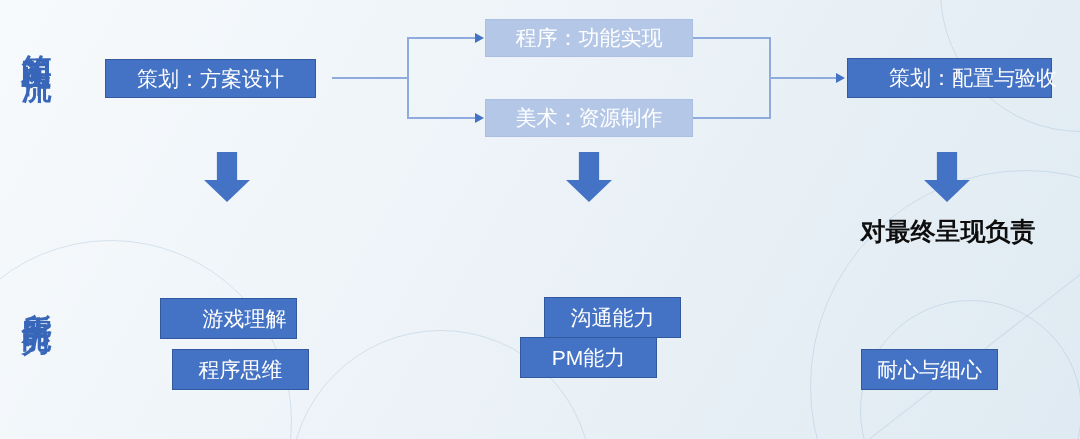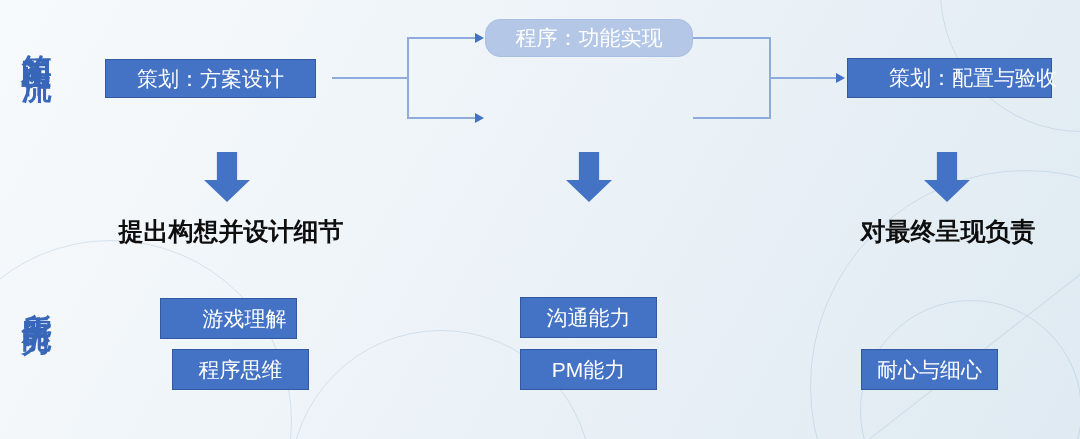--- a/index.html
+++ b/index.html
@@ -56,44 +56,44 @@
   <div class="deco" style="width:300px;height:300px;left:290px;top:330px;"></div>
   <div class="deco" style="width:430px;height:430px;left:810px;top:170px;"></div>
   <div class="deco" style="width:280px;height:280px;left:940px;top:-150px;"></div>
   <div class="deco" style="width:220px;height:220px;left:860px;top:300px;"></div>
   <div class="deco-line" style="width:380px;height:1px;left:780px;top:360px;transform:rotate(-38deg);"></div>
 
   <div class="v-label" style="left:21px;top:31px;">简明工作流</div>
   <div class="v-label" style="left:21px;top:289px;">所需能力</div>
 
   <div class="flow-box dark" style="left:105px;top:59px;width:211px;height:39px;">策划：方案设计</div>
-  <div class="flow-box light" style="left:485px;top:19px;width:208px;height:38px;border-radius:15px;">程序：功能实现</div>
+  <div class="flow-box light" style="left:485px;top:19px;width:208px;height:38px;">程序：功能实现</div>
+  <div class="flow-box light" style="left:485px;top:99px;width:208px;height:38px;">美术：资源制作</div>
   <div class="flow-box dark" style="left:847px;top:58px;width:205px;height:40px;padding-left:47px;">策划：配置与验收</div>
 
   <div class="cline" style="left:332px;top:77px;width:76px;height:2px;"></div>
   <div class="cline" style="left:407px;top:37px;width:2px;height:82px;"></div>
   <div class="cline" style="left:409px;top:37px;width:67px;height:2px;"></div>
   <div class="ahead" style="left:475px;top:33px;"></div>
   <div class="cline" style="left:409px;top:117px;width:67px;height:2px;"></div>
   <div class="ahead" style="left:475px;top:113px;"></div>
 
   <div class="cline" style="left:693px;top:37px;width:78px;height:2px;"></div>
   <div class="cline" style="left:693px;top:117px;width:78px;height:2px;"></div>
   <div class="cline" style="left:769px;top:37px;width:2px;height:82px;"></div>
   <div class="cline" style="left:771px;top:77px;width:66px;height:2px;"></div>
   <div class="ahead" style="left:836px;top:73px;"></div>
 
   <div class="down-arrow" style="left:204px;top:152px;"></div>
   <div class="down-arrow" style="left:566px;top:152px;"></div>
   <div class="down-arrow" style="left:924px;top:152px;"></div>
 
-  <div class="resp" style="left:107px;width:248px;">提出构想并设计细节</div>
   <div class="resp" style="left:848px;width:200px;">对最终呈现负责</div>
 
   <div class="ability" style="left:160px;top:298px;padding-left:32px;">游戏理解</div>
   <div class="ability" style="left:172px;top:349px;">程序思维</div>
 
-  <div class="ability" style="left:520px;top:297px;text-align:right;">沟通能力</div>
-  <div class="ability" style="left:520px;top:349px;">PM能力</div>
+  <div class="ability" style="left:544px;top:297px;text-align:right;">沟通能力</div>
+  <div class="ability" style="left:520px;top:337px;">PM能力</div>
 
   <div class="ability" style="left:861px;top:349px;">耐心与细心</div>
 
 </div>
 
 </body></html>

